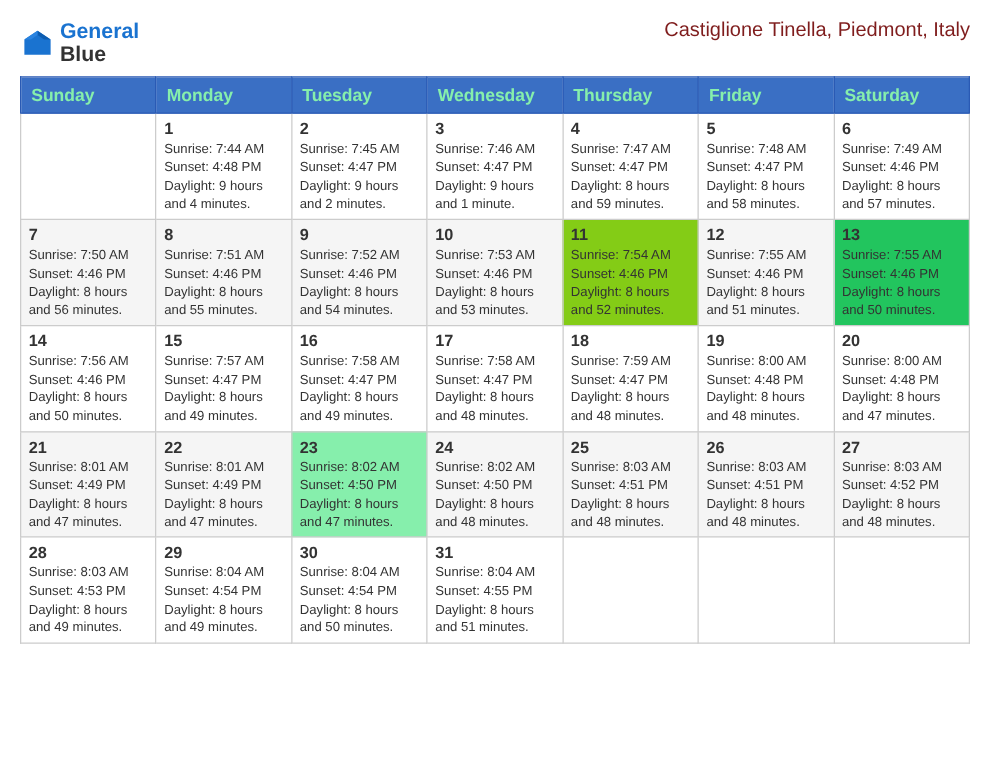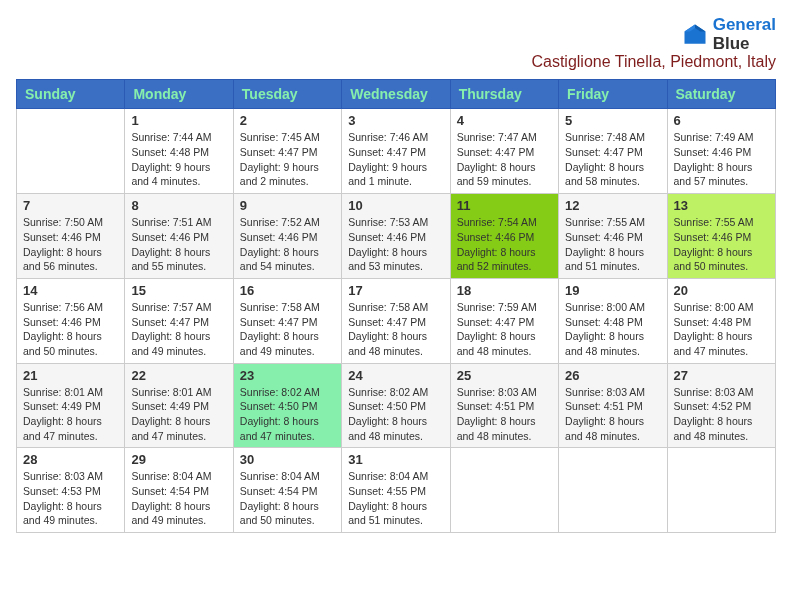--- a/index.html
+++ b/index.html
@@ -6,23 +6,22 @@
     body {
       font-family: Arial, sans-serif;
       background: #fff;
       width: 792px;
       min-height: 612px;
       padding: 16px;
     }
     .header {
       display: flex;
       justify-content: space-between;
-      align-items: flex-end;
+      align-items: flex-start;
       margin-bottom: 8px;
-      flex-direction: column;
     }
     .logo {
       display: flex;
       align-items: center;
       gap: 4px;
     }
     .logo-icon {
       width: 28px;
       height: 28px;
     }
@@ -154,21 +153,21 @@
           <div class="day-info">Sunrise: 7:53 AM<br>Sunset: 4:46 PM<br>Daylight: 8 hours and 53 minutes.</div>
         </td>
         <td style="background-color: #84cc16;">
           <div class="day-number">11</div>
           <div class="day-info">Sunrise: 7:54 AM<br>Sunset: 4:46 PM<br>Daylight: 8 hours and 52 minutes.</div>
         </td>
         <td style="background-color: rgb(245, 245, 245);">
           <div class="day-number">12</div>
           <div class="day-info">Sunrise: 7:55 AM<br>Sunset: 4:46 PM<br>Daylight: 8 hours and 51 minutes.</div>
         </td>
-        <td style="background-color: #bef264;">
+        <td style="background-color: #22c55e;">
           <div class="day-number">13</div>
           <div class="day-info">Sunrise: 7:55 AM<br>Sunset: 4:46 PM<br>Daylight: 8 hours and 50 minutes.</div>
         </td>
       </tr>
       <tr>
         <td>
           <div class="day-number">14</div>
           <div class="day-info">Sunrise: 7:56 AM<br>Sunset: 4:46 PM<br>Daylight: 8 hours and 50 minutes.</div>
         </td>
         <td>

